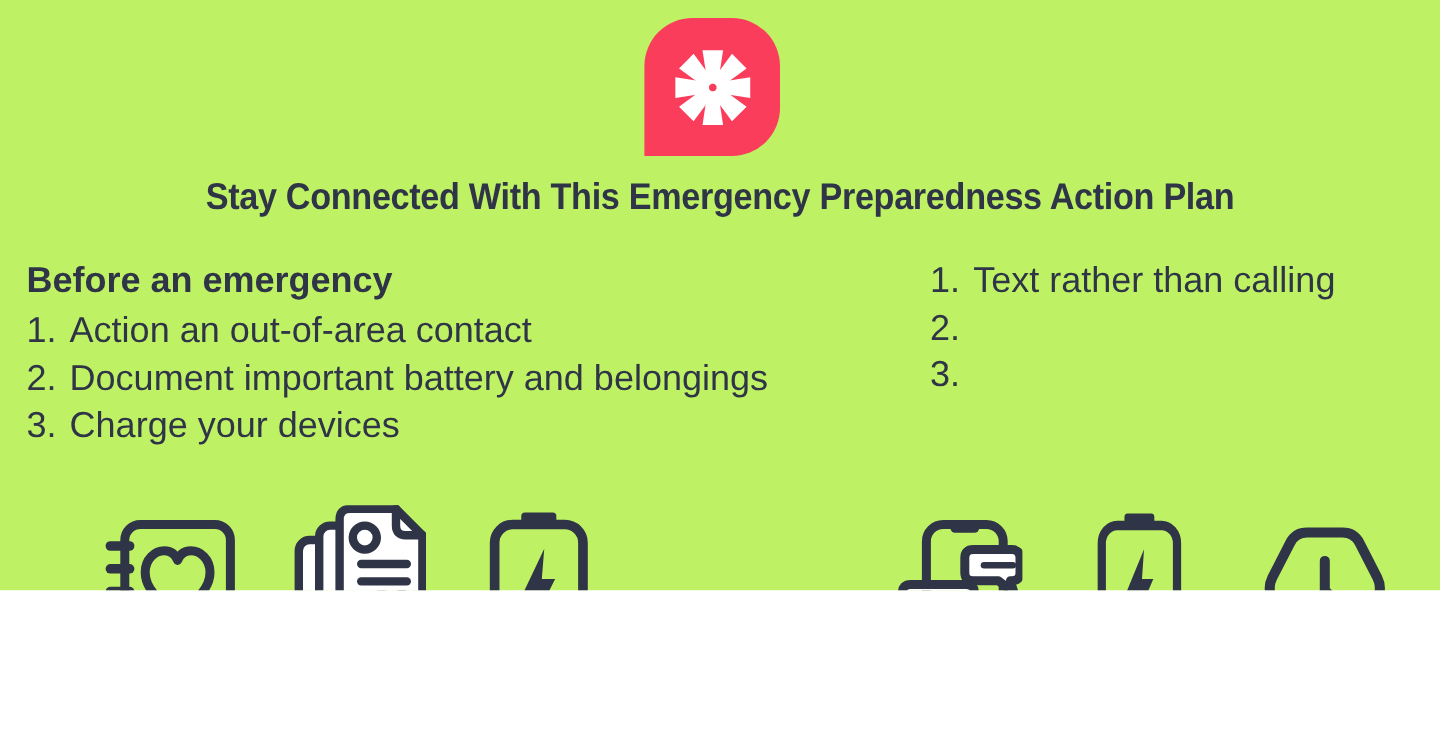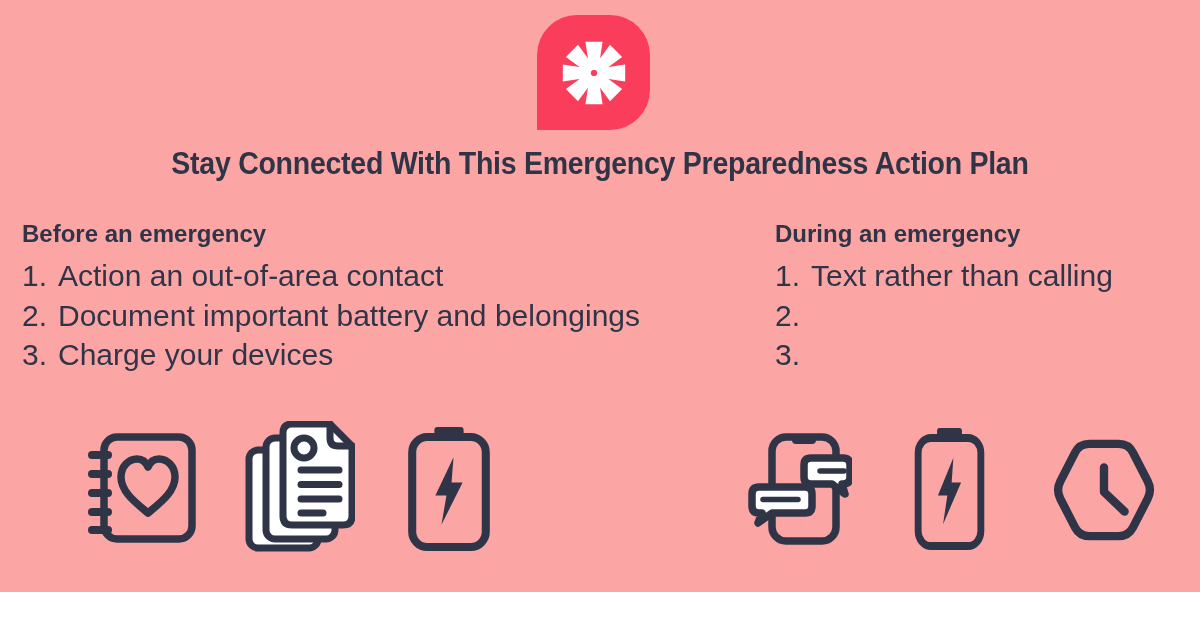--- a/index.html
+++ b/index.html
@@ -1,37 +1,37 @@
 <!DOCTYPE html>
 <html><head>
 <meta charset="utf-8">
 <style>
   html,body{margin:0;padding:0;background:#fff;}
   .canvas{
-    position:relative;width:1200px;height:592px;background:#fca5a5;
+    position:relative;width:1200px;height:492px;background:#bef264;
     font-family:"Liberation Sans",sans-serif;color:#2F3447;overflow:hidden;
   }
   
   .badge{
     position:absolute;left:537px;top:15px;width:113px;height:115px;
     background:#FB3D5C;border-radius:40px 40px 40px 0;
     display:flex;align-items:center;justify-content:center;
   }
   
   .title{
     position:absolute;left:0;top:146px;width:1200px;margin:0;
     text-align:center;font-size:31px;font-weight:bold;letter-spacing:-0.3px;
     transform:scaleX(0.92);transform-origin:600px 50%;
     color:#2F3447;white-space:nowrap;
   }
   
   .col{position:absolute;top:214px;}
   .col-before{left:22px;width:730px;}
   .col-during{left:775px;width:425px;}
-  .col h2{margin:0 0 2px 0;font-size:24px;line-height:40px;font-weight:bold;color:#2F3447;}
+  .col h2{margin:0 0 2px 0;font-size:30px;line-height:40px;font-weight:bold;color:#2F3447;}
   .col ol{list-style:none;margin:0;padding:0;font-size:30px;line-height:39.5px;font-weight:400;}
   .col li{display:flex;}
   .num{width:36px;flex:none;}
   
   .icon{position:absolute;}
   #icon-notebook{left:86px;top:429px;}
   #icon-documents{left:243px;top:421px;}
   #icon-battery1{left:406px;top:426px;}
   #icon-phone{left:748px;top:427px;}
   #icon-battery2{left:913px;top:427px;}
@@ -78,21 +78,20 @@
         <span class="txt">Document important battery and belongings</span>
       </li>
       <li>
         <span class="num">3.</span>
         <span class="txt">Charge your devices</span>
       </li>
     </ol>
   </section>
 
   <section class="col col-during">
-    <h2>During an emergency</h2>
     <ol>
       <li>
         <span class="num">1.</span>
         <span class="txt">Text rather than calling</span>
       </li>
       <li>
         <span class="num">2.</span>
       </li>
       <li>
         <span class="num">3.</span>

